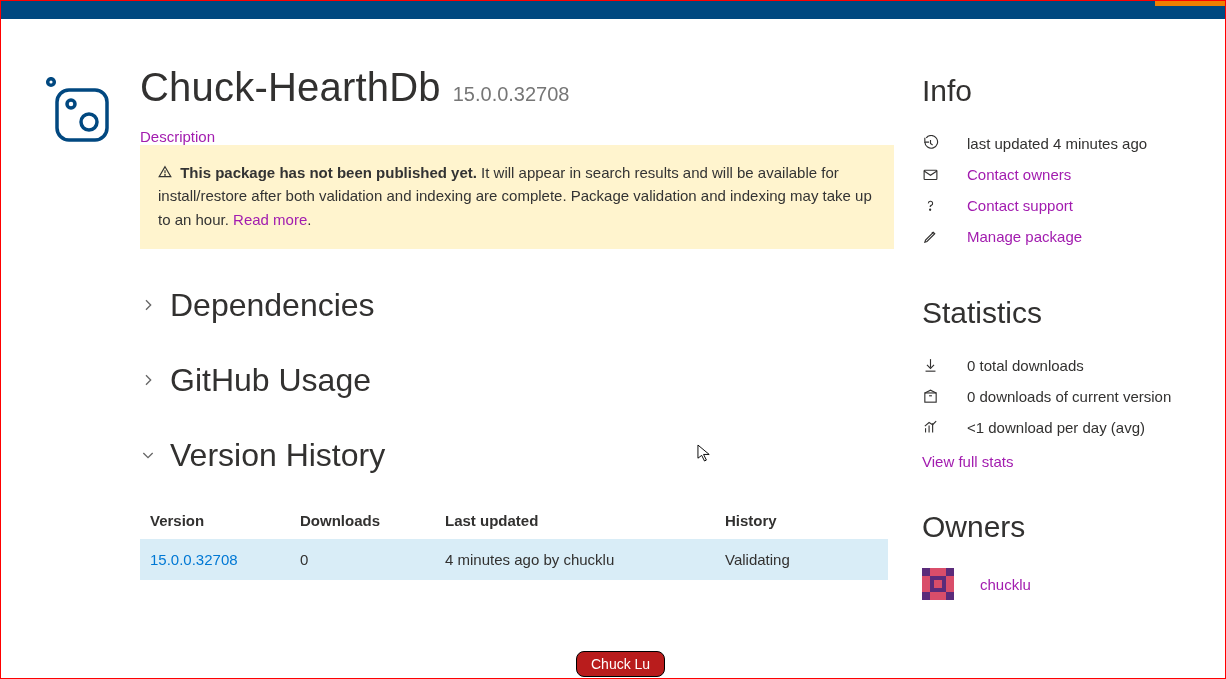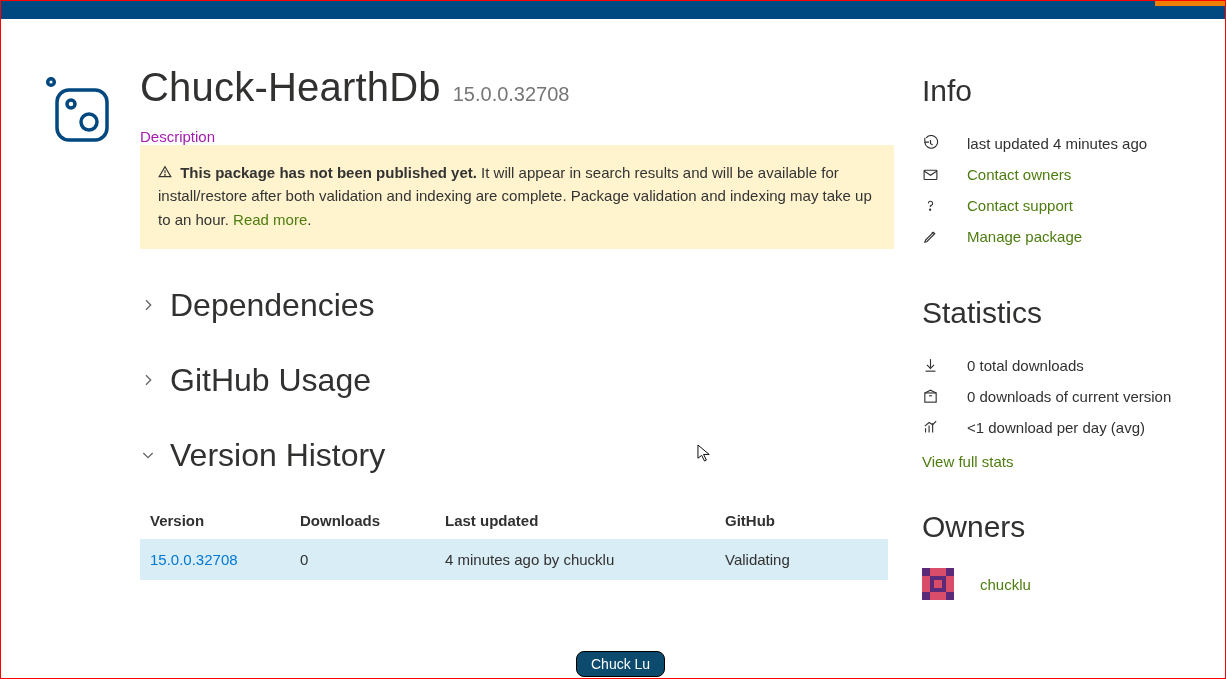--- a/index.html
+++ b/index.html
@@ -22,21 +22,21 @@
   .h1row { display:flex; align-items:baseline; gap:12px; }
   h1 { font-size:40px; font-weight:400; color:#323130; letter-spacing:.2px;}
   .ver { font-size:20px; color:#767676; }
   .desc { margin-top:18px; color:#a21caf; font-size:15px;}
 
   .notice {
     background:#fff4ce; border:0; padding:16px 22px 18px 18px;
     color:#333; line-height:1.55; font-size:15px;
   }
   .notice b{font-weight:700;}
-  a{ color:#4d7c0f; text-decoration:none; }
+  a{ color:#a21caf; text-decoration:none; }
 
   .sect { margin-top:38px; display:flex; align-items:center; gap:14px; cursor:pointer;}
   .sect h2{ font-size:32px; font-weight:400; color:#323130;}
   .chev{ width:16px; height:16px; stroke:#666; fill:none; stroke-width:2;}
 
   table{ width:748px; border-collapse:collapse; margin-top:28px; font-size:15px;}
   th{ text-align:left; font-weight:700; padding:10px 10px; }
   td{ padding:12px 10px; }
   tbody tr{ background:#d9edf7; }
   .vlink{ color:#0078d4;}
@@ -47,21 +47,21 @@
   .side li{display:flex; align-items:center; gap:28px; padding:7px 0; font-size:15px;}
   .sicon{width:17px;height:17px;stroke:#323130;fill:none;stroke-width:1.6;flex-shrink:0;}
   .stats{margin-top:44px;}
   .owners{margin-top:40px;}
   .ownerrow{display:flex;align-items:center;gap:26px;margin-top:24px;}
   .avatar{width:32px;height:32px;}
   .viewfull{display:block;margin-top:10px;}
 
   .chuckbtn{
     position:absolute; left:575px; top:650px;
-    background:#0c4a6e; color:#fff; padding:4px 14px; border:1px solid #000;
+    background:#b91c1c; color:#fff; padding:4px 14px; border:1px solid #000;
     border-radius:8px; font-size:14px;
   }
   .cursor{width:15px;height:19px;}
   .cursor-pos{position:absolute;left:696px;top:443px;}
 </style>
 </head>
 <body>
 
 <div class="topbar"></div>
 <div class="orange"></div>
@@ -111,21 +111,21 @@
             </svg>
           <h2>Version History</h2>
         </div>
 
         <table>
           <thead>
               <tr>
             <th style="width:150px">Version</th>
             <th style="width:145px">Downloads</th>
             <th style="width:280px">Last updated</th>
-            <th>GitHub</th>
+            <th>History</th>
           </tr>
             </thead>
           <tbody>
               <tr>
             <td><a href="#" class="vlink">15.0.0.32708</a></td>
             <td>0</td>
             <td>4 minutes ago by chucklu</td>
             <td>Validating</td>
           </tr>
             </tbody>

